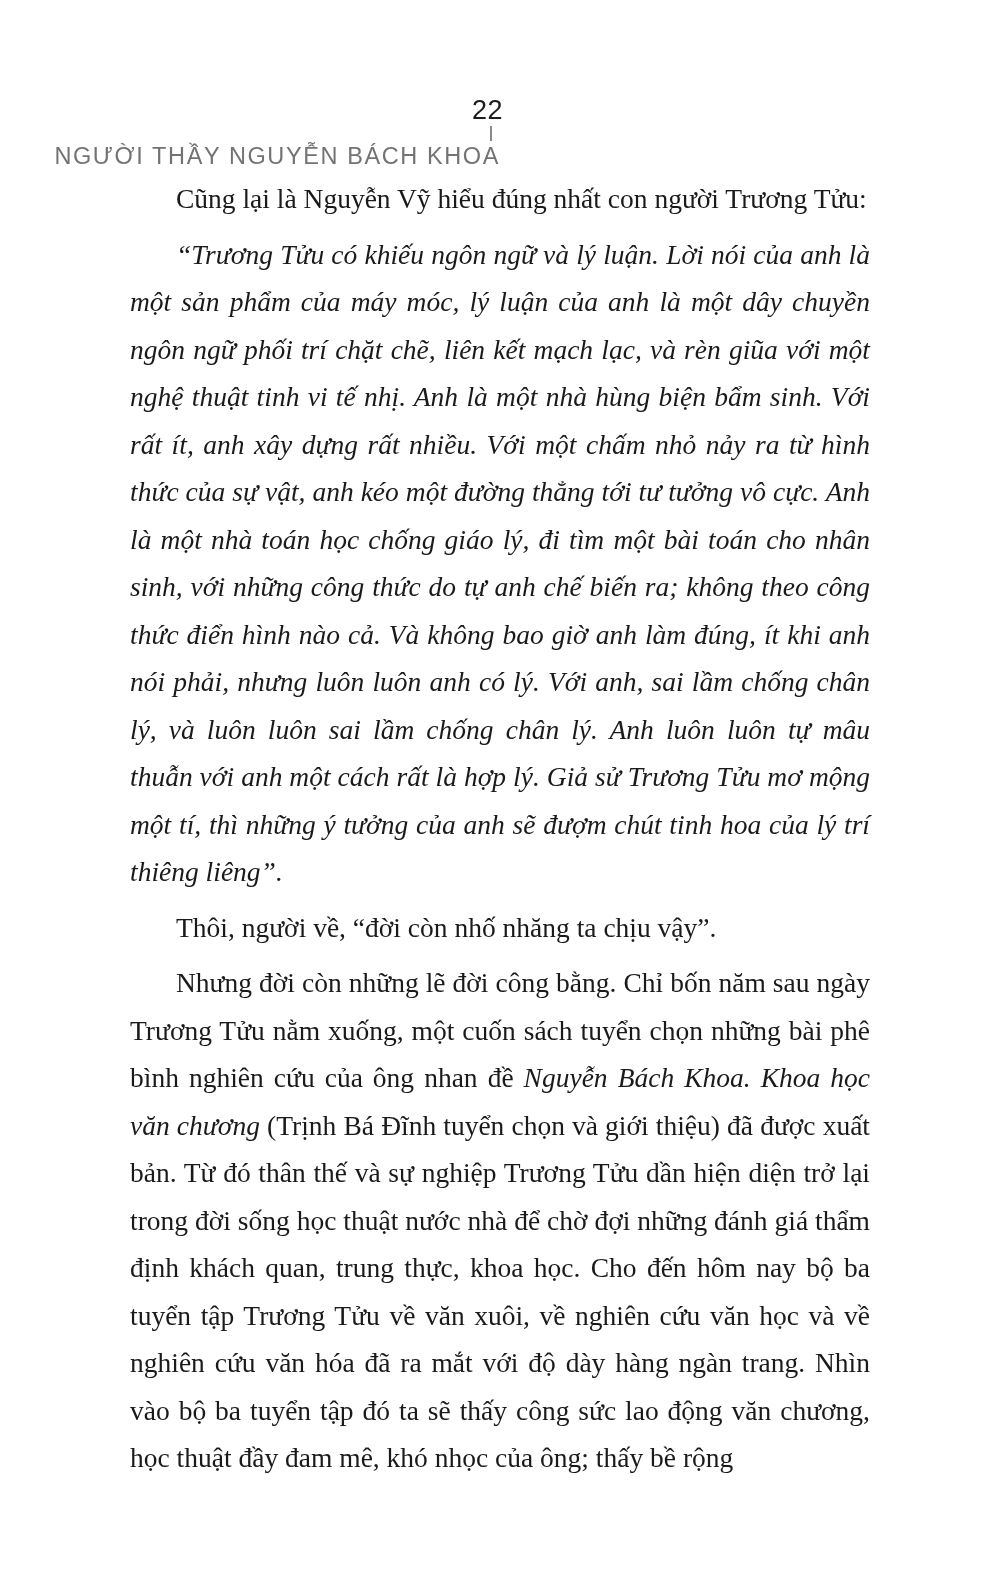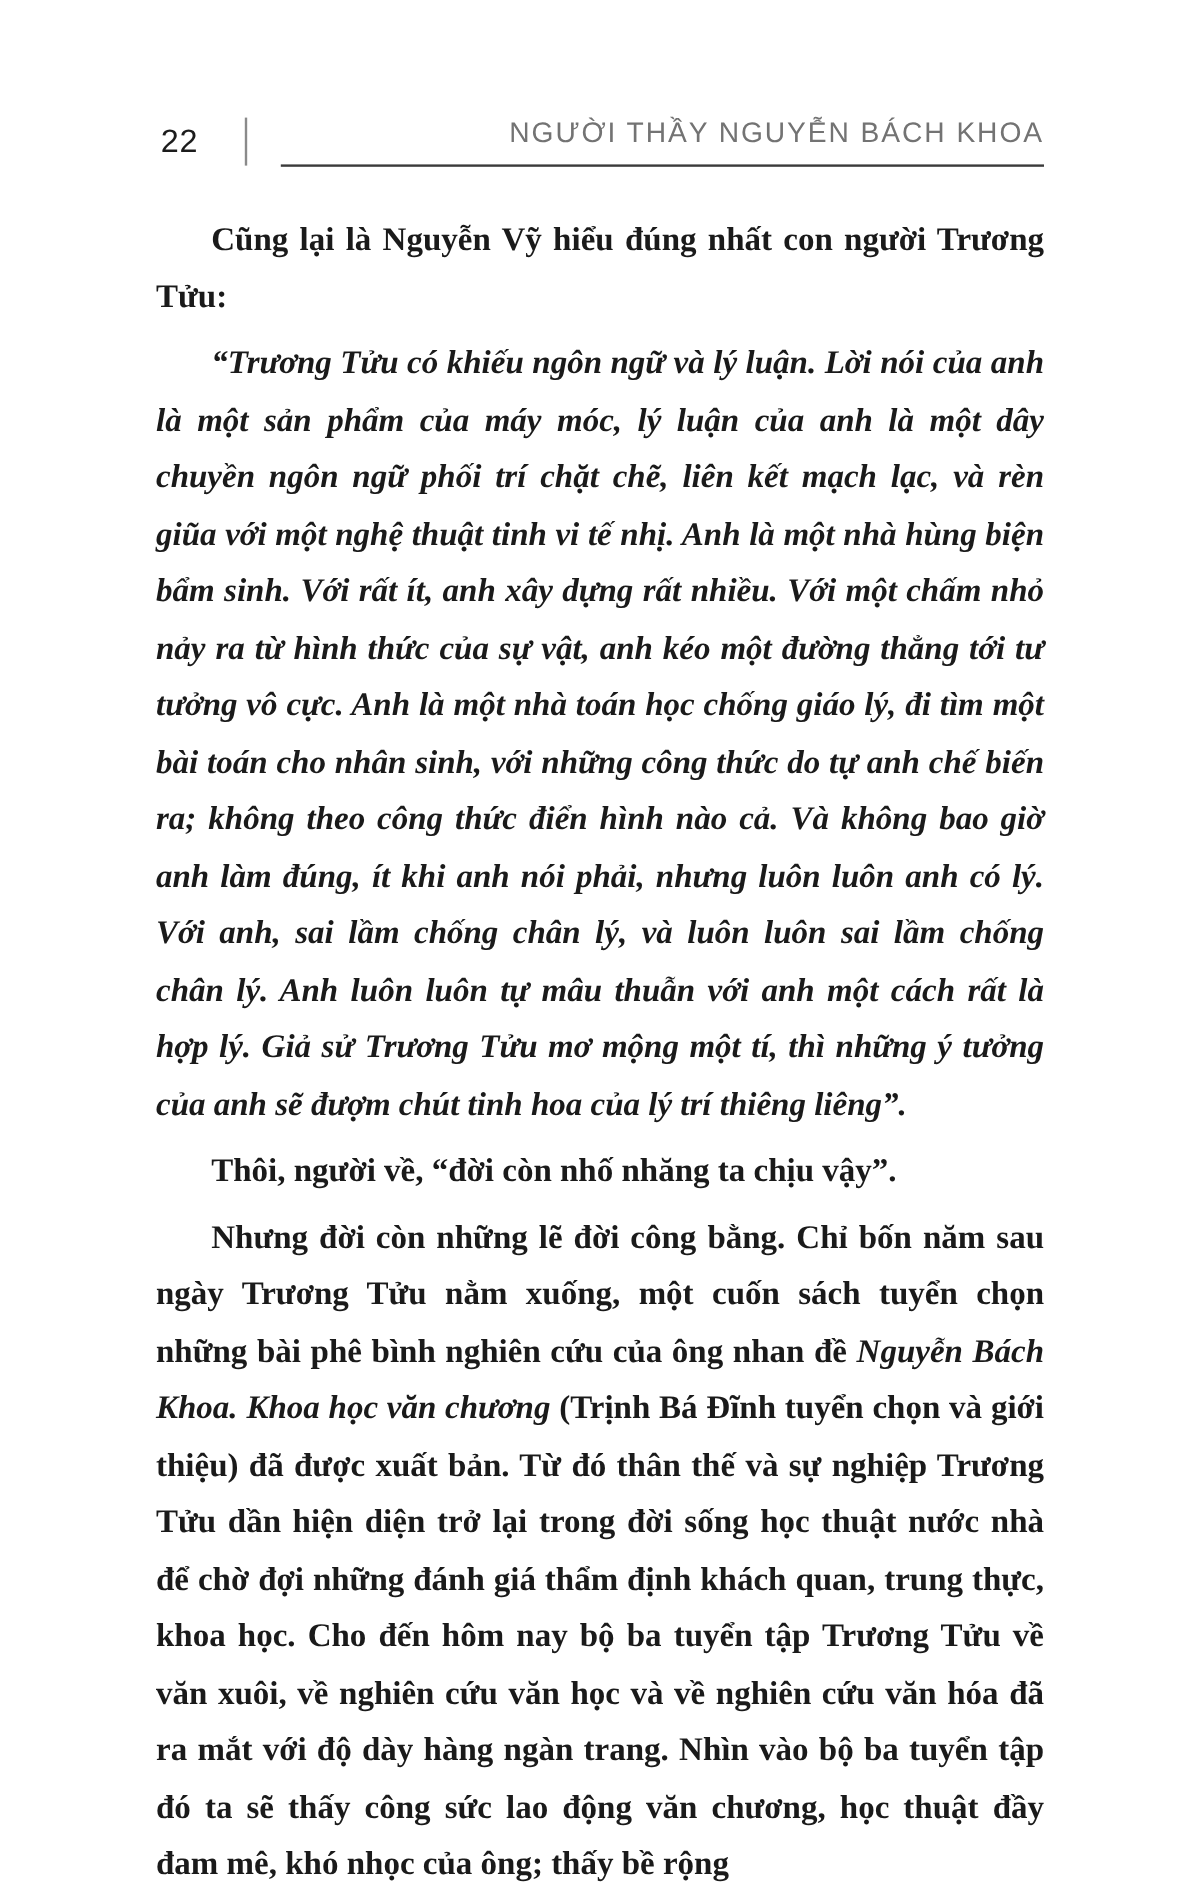--- a/index.html
+++ b/index.html
@@ -22,20 +22,21 @@
     height: 1583px;
     box-sizing: border-box;
     padding: 95px 130px 40px 130px;
   }
   
   .runhead {
     display: flex;
     align-items: center;
     height: 46px;
     margin-bottom: 34px;
+    flex-direction: column;
   }
   .folio {
     font-size: 27px;
     letter-spacing: 0.5px;
     color: #1c1c1c;
     width: 60px;
     text-align: left;
     padding-left: 4px;
     font-family: "Liberation Sans", sans-serif;
     font-weight: 400;
@@ -77,21 +78,20 @@
   p {
     margin: 0;
     font-size: 27.5px;
     line-height: 47.5px;
     text-align: justify;
     text-justify: inter-word;
     hyphens: none;
   }
   p.indent {
     text-indent: 46px;
-    font-weight: bold;
   }
   .quote-block {
     font-style: italic;
     font-size: 27.5px;
     line-height: 47.5px;
   }
   .quote-block p {
     font-style: italic;
   }
   .gap-sm { height: 8px; }

